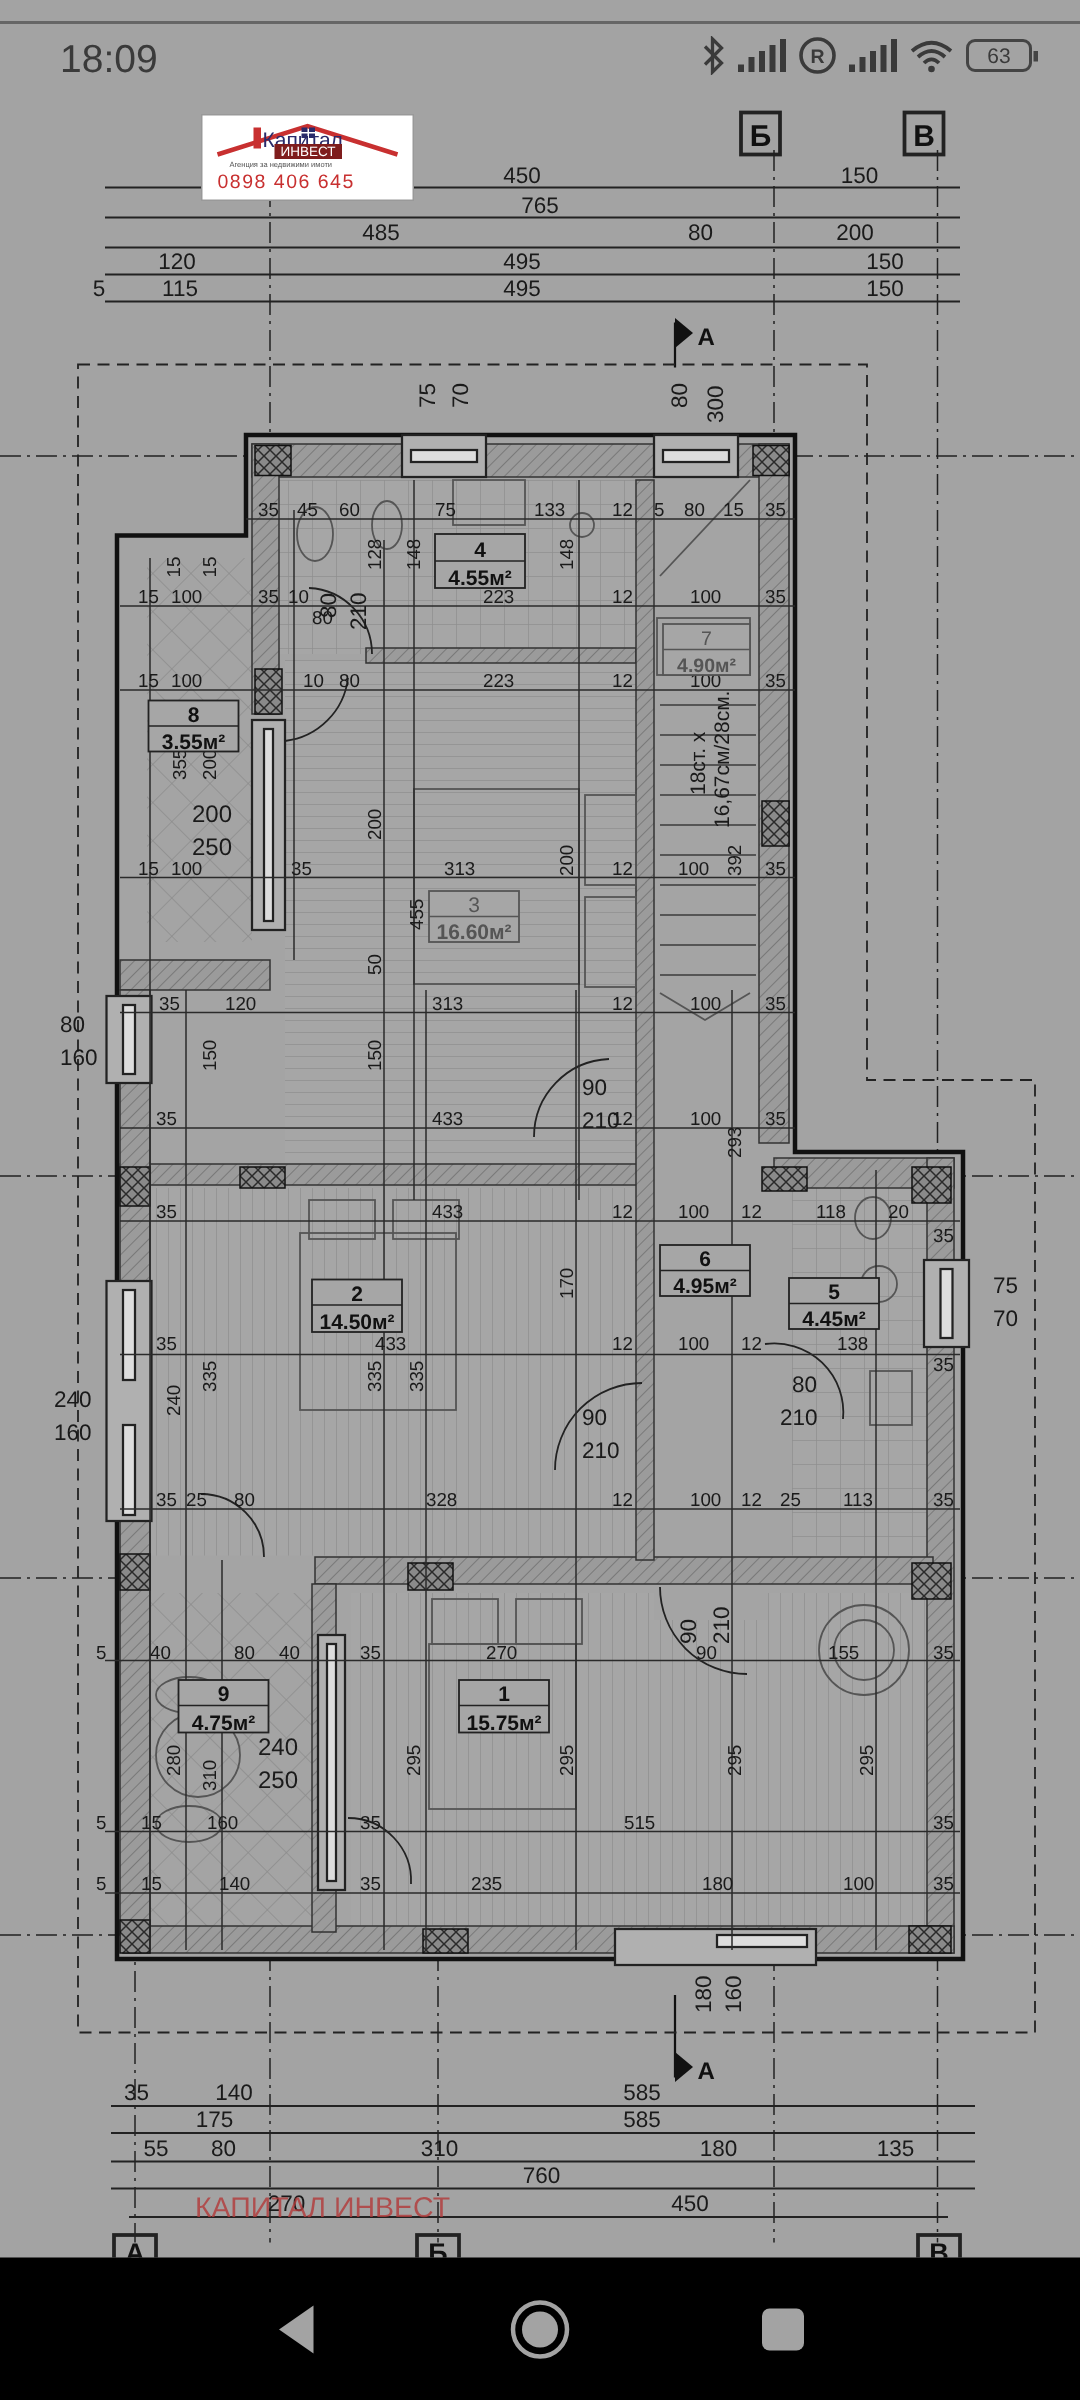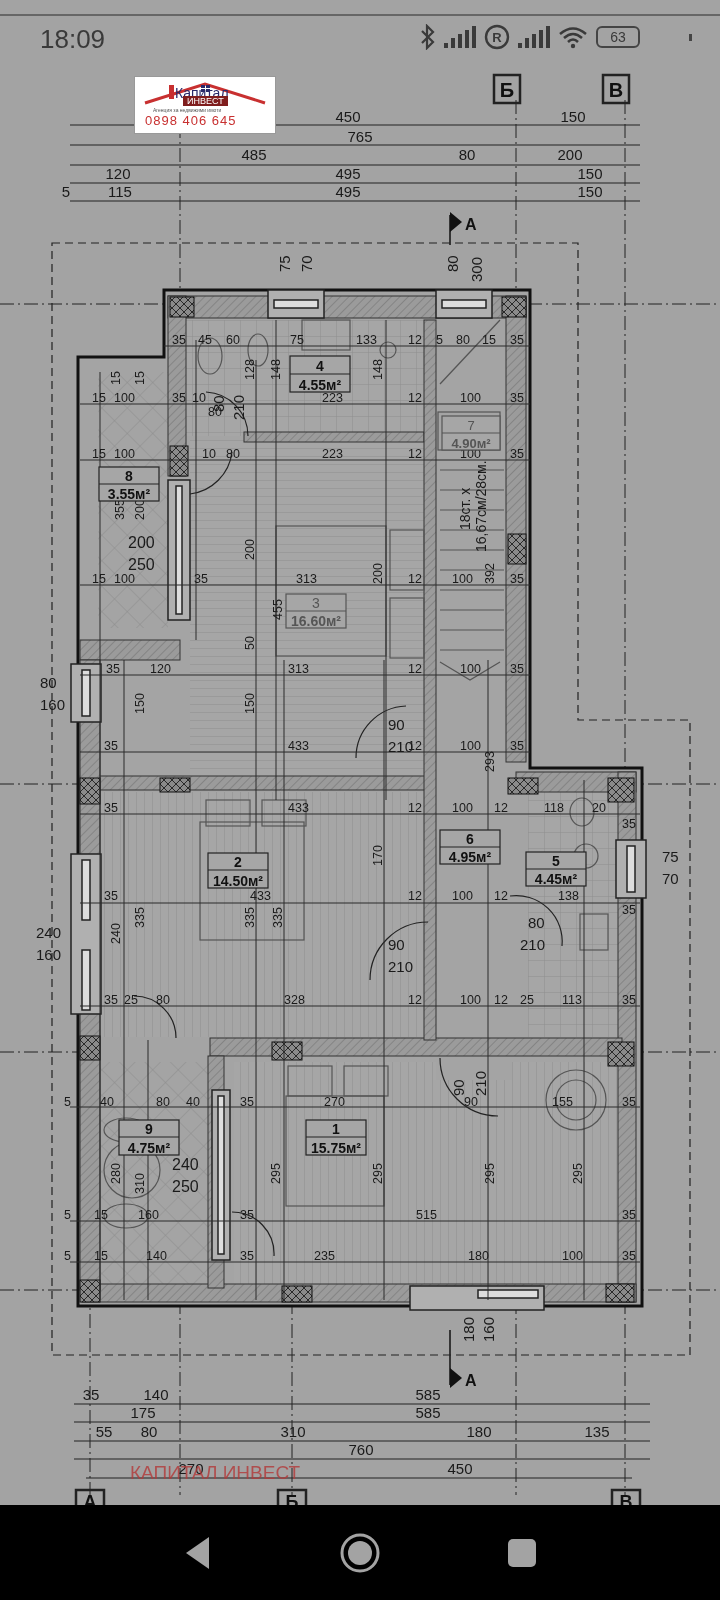--- a/index.html
+++ b/index.html
@@ -2,21 +2,21 @@
 <html><head>
 <meta charset="utf-8">
 <style>
   html,body{margin:0;padding:0;}
   body{width:720px;height:1600px;overflow:hidden;background:#a3a3a3;font-family:"Liberation Sans",sans-serif;position:relative;}
   .statusbar{position:absolute;left:0;top:0;width:720px;height:78px;}
   .statusbar .topline{position:absolute;left:0;top:14px;width:720px;height:2px;background:#666;}
   .statusbar .time{position:absolute;left:40px;top:24px;font-size:26px;color:#3a3a3a;}
   .sb-icons{position:absolute;right:28px;top:24px;display:flex;align-items:center;gap:8px;color:#3a3a3a;}
   .sb-icons svg{display:block;}
-  .battery{display:flex;align-items:center;gap:48px;}
+  .battery{display:flex;align-items:center;}
   .battery .body{border:2px solid #444;border-radius:6px;width:40px;height:18px;font-size:14px;text-align:center;line-height:18px;color:#3a3a3a;}
   .battery .tip{width:3px;height:7px;background:#444;margin-left:1px;}
   .plan{position:absolute;left:0;top:0;width:720px;height:1505px;}
   .logo{position:absolute;left:134px;top:76px;width:140px;height:56px;background:#fff;border:1px solid #999;}
   .logo .roof{position:absolute;left:8px;top:4px;}
   .logo .name1{position:absolute;left:40px;top:8px;font-size:14px;font-weight:normal;color:#2a2a6a;}
   .logo .name2{position:absolute;left:48px;top:19px;font-size:9px;font-weight:normal;color:#fff;background:#7f1d1d;padding:0 4px;}
   .logo .tag{position:absolute;left:18px;top:30px;font-size:5px;color:#555;}
   .logo .phone{position:absolute;left:10px;top:36px;font-size:13px;color:#c83030;letter-spacing:1px;}
   .watermark{position:absolute;left:130px;top:1462px;font-size:19px;color:#b33a3a;opacity:.8;text-align:right;}

